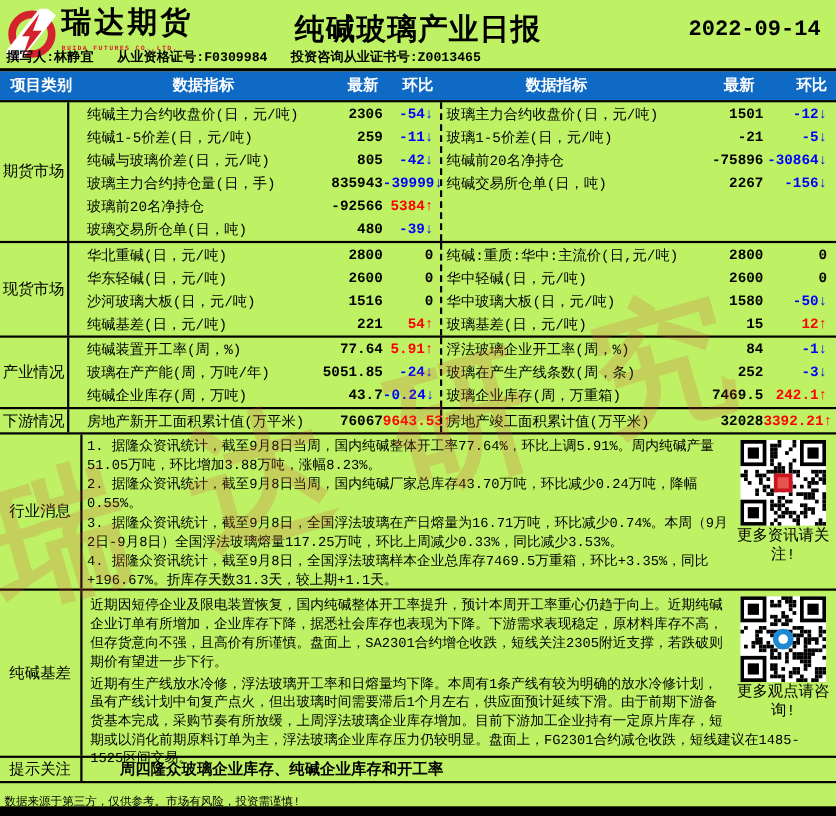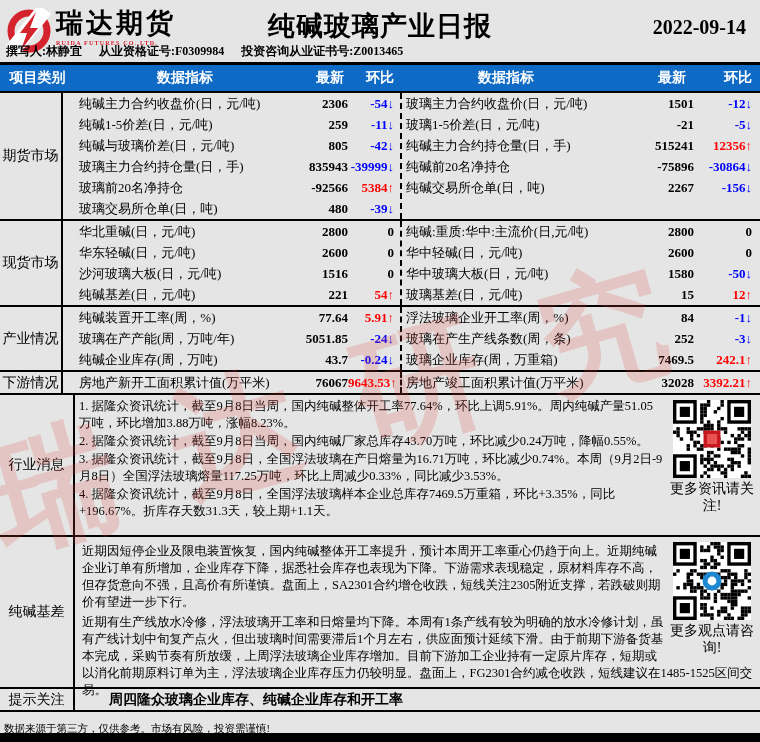--- a/index.html
+++ b/index.html
@@ -1,17 +1,17 @@
 <!DOCTYPE html>
 <html><head>
 <meta charset="utf-8">
 <style>
   html,body{margin:0;padding:0;background:#fff;}
-  #page{position:relative;width:760px;height:742px;background:#e5e5e5;overflow:hidden;
-        font-family:Liberation Serif, serif;color:#000;}
+  #page{position:relative;width:760px;height:742px;background:#bef264;overflow:hidden;
+        font-family:Liberation Mono, monospace;color:#000;}
   *{box-sizing:border-box;}
 
   
   .hdr{position:relative;height:62px;}
   .brand{position:absolute;left:6px;top:6px;display:flex;align-items:flex-start;}
   .brand svg{width:46px;height:46px;margin-top:2px;}
   .brand-txt{margin-left:4px;}
   .brand-name{font-size:27px;font-weight:bold;letter-spacing:3px;line-height:34px;}
   .brand-sub{font-size:6px;color:#d5232e;letter-spacing:1.2px;font-weight:bold;}
   .doc-title{position:absolute;left:0;right:0;top:8px;text-align:center;
@@ -152,25 +152,20 @@
         <div class="half right">
           <div class="drow">
     <span class="lab">玻璃主力合约收盘价(日，元/吨)</span>
     <span class="val">1501</span>
     <span class="chg down">-12↓</span>
   </div>
           <div class="drow">
     <span class="lab">玻璃1-5价差(日，元/吨)</span>
     <span class="val">-21</span>
     <span class="chg down">-5↓</span>
-  </div>
-          <div class="drow">
-    <span class="lab">纯碱主力合约持仓量(日，手)</span>
-    <span class="val">515241</span>
-    <span class="chg up">12356↑</span>
   </div>
           <div class="drow">
     <span class="lab">纯碱前20名净持仓</span>
     <span class="val">-75896</span>
     <span class="chg down">-30864↓</span>
   </div>
           <div class="drow">
     <span class="lab">纯碱交易所仓单(日，吨)</span>
     <span class="val">2267</span>
     <span class="chg down">-156↓</span>

